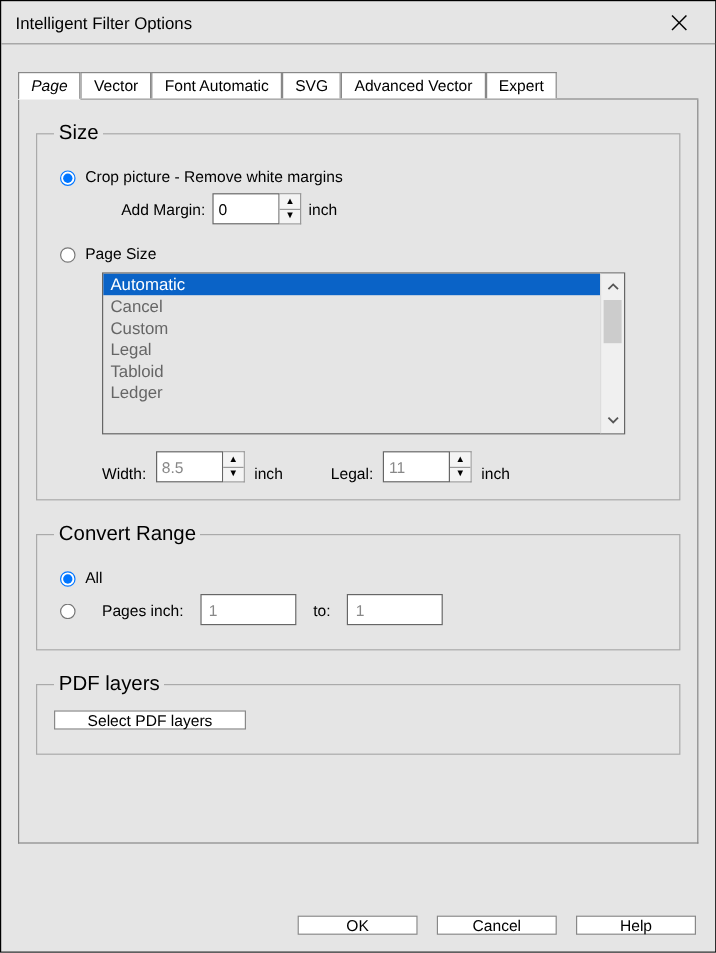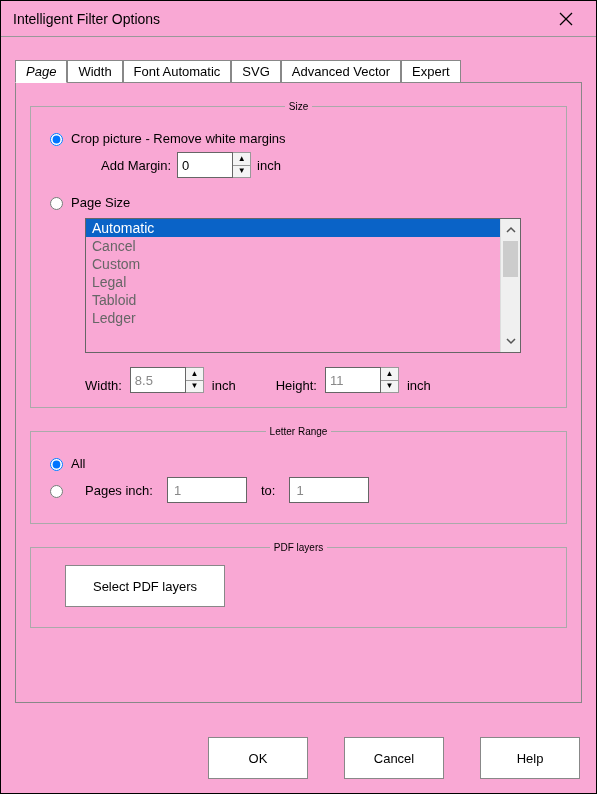--- a/index.html
+++ b/index.html
@@ -7,21 +7,21 @@
     margin: 0;
     font-family: "Segoe UI", Tahoma, sans-serif;
     font-size: 13px;
     background: #fff;
     color: #000;
   }
   .window {
     width: 597px;
     height: 794px;
     border: 1px solid #000;
-    background: #f9a8d4;
+    background: #e5e5e5;
     position: relative;
   }
   .titlebar {
     height: 36px;
     border-bottom: 1px solid #999;
     display: flex;
     align-items: center;
     justify-content: space-between;
     padding: 0 10px 0 12px;
   }
@@ -71,22 +71,21 @@
     min-height: 620px;
   }
   fieldset {
     border: 1px solid #aaa;
     margin: 0 0 18px 0;
     padding: 12px 14px 14px 14px;
     position: relative;
   }
   legend {
     padding: 0 4px;
-    font-size: 10px;
-    text-align: center;
+    font-size: 17px;
   }
   .radio-row {
     display: flex;
     align-items: center;
     margin: 6px 0;
   }
   .radio-row input[type=radio] {
     margin-right: 8px;
   }
   .inline-row {
@@ -181,28 +180,27 @@
     height: 26px;
     border: 1px solid #666;
     padding: 0 6px;
     font-size: 13px;
     width: 80px;
   }
   .plain-input:disabled { color: #888; background: #fff; }
   .button {
     border: 1px solid #888;
     background: #fff;
-    height: 42px;
+    height: 16px;
     min-width: 100px;
     padding: 0 18px;
     font-size: 13px;
     display: inline-flex;
     align-items: center;
     justify-content: center;
-    margin-left: 20px;
   }
   .footer {
     position: absolute;
     right: 16px;
     bottom: 14px;
     display: flex;
     gap: 16px;
   }
 </style>
 </head>
@@ -215,21 +213,21 @@
       <svg viewBox="0 0 14 14">
           <line x1="1" y1="1" x2="13" y2="13" stroke="#000" stroke-width="1.2"></line>
           <line x1="13" y1="1" x2="1" y2="13" stroke="#000" stroke-width="1.2"></line>
         </svg>
     </div>
   </div>
 
   <div class="content">
     <div class="tabs">
       <div class="tab active">Page</div>
-      <div class="tab">Width</div>
+      <div class="tab">Vector</div>
       <div class="tab">Font Automatic</div>
       <div class="tab">SVG</div>
       <div class="tab">Advanced Vector</div>
       <div class="tab">Expert</div>
     </div>
 
     <div class="tab-body">
 
       <fieldset>
         <legend>Size</legend>
@@ -286,34 +284,34 @@
           <span>Width:</span>
           <div class="spinner">
             <input type="text" disabled="" value="8.5" style="">
             <div class="btns">
               <div>▲</div>
               <div>▼</div>
             </div>
           </div>
           <span>inch</span>
           <span style="width:24px"></span>
-          <span>Height:</span>
+          <span>Legal:</span>
           <div class="spinner">
             <input type="text" disabled="" value="11" style="">
             <div class="btns">
               <div>▲</div>
               <div>▼</div>
             </div>
           </div>
           <span>inch</span>
         </div>
       </fieldset>
 
       <fieldset>
-        <legend>Letter Range</legend>
+        <legend>Convert Range</legend>
 
         <div class="radio-row">
           <input type="radio" name="rangemode" checked="" style="">
           <span>All</span>
         </div>
 
         <div class="radio-row" style="gap:14px;">
           <input type="radio" name="rangemode" style="">
           <span>Pages inch:</span>
           <input class="plain-input" type="text" disabled="" value="1" style="">

